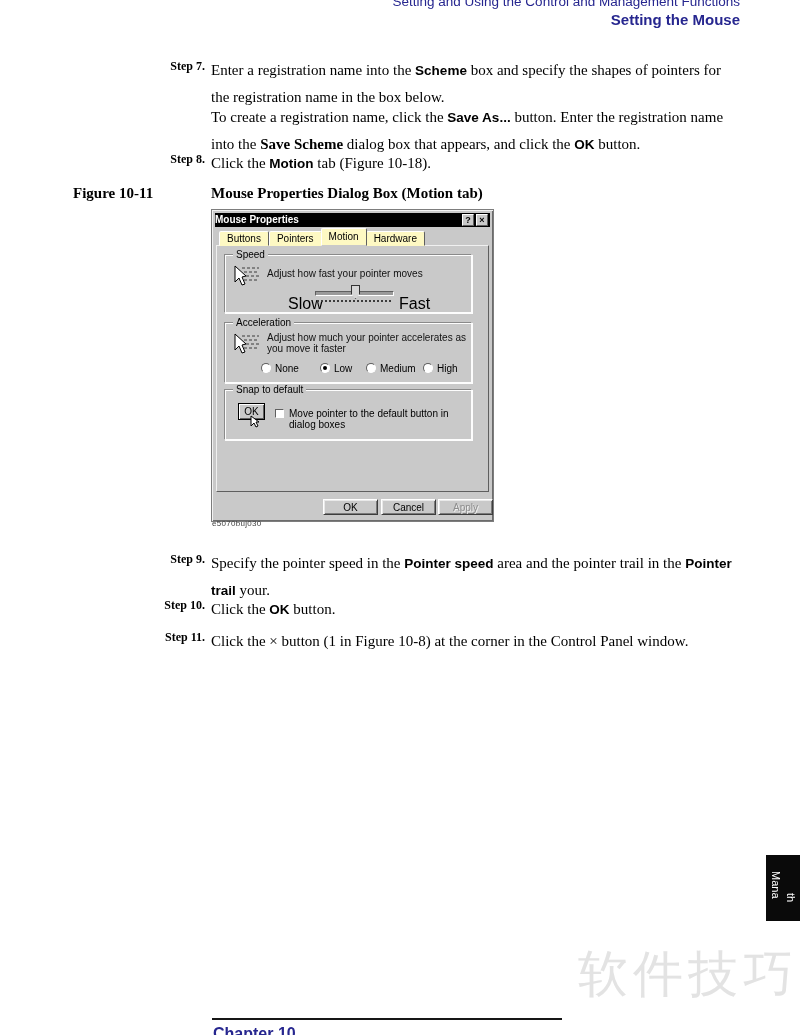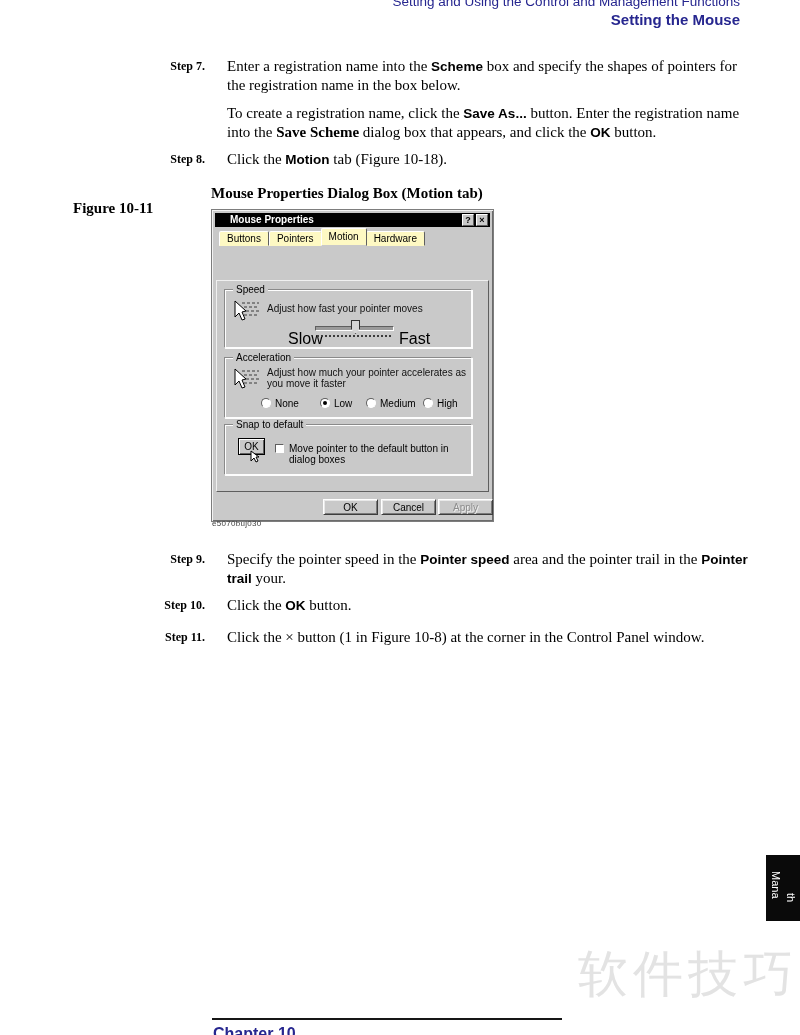--- a/index.html
+++ b/index.html
@@ -16,46 +16,46 @@
   .section-title{
     position:absolute;top:11px;right:60px;
     font-family:"Liberation Sans", sans-serif;font-size:15px;font-weight:bold;color:#26268f;
     white-space:nowrap;
   }
   .step-label{
     position:absolute;left:95px;width:110px;text-align:right;
     font-size:12px;font-weight:bold;line-height:19px;
   }
   .step-body{
-    position:absolute;left:227px;width:530px;
-    font-size:15px;line-height:19px;
+    position:absolute;left:211px;width:530px;
+    font-size:15px;line-height:26px;
   }
   .ui-bold{font-family:"Liberation Sans", sans-serif;font-weight:bold;font-size:13.5px;}
   .serif-bold{font-weight:bold;}
   .fig-label{
-    position:absolute;left:73px;top:185px;font-size:15px;font-weight:bold;margin-top:15px;
+    position:absolute;left:73px;top:185px;font-size:15px;font-weight:bold;
   }
   .fig-caption{
     position:absolute;left:211px;top:185px;font-size:15px;font-weight:bold;
   }
   .fig-code{
     position:absolute;left:212px;top:519px;
     font-family:"Liberation Sans", sans-serif;font-size:8px;color:#444;letter-spacing:.3px;
   }
   
   .dialog{
     position:absolute;left:211px;top:209px;width:281px;height:311px;
     background:#c9c9c9;
     border:1px solid #7d7d7d;
     box-shadow:inset 1px 1px 0 #f2f2f2, inset -1px -1px 0 #6b6b6b;
     font-family:"Liberation Sans", sans-serif;font-size:10px;
   }
   .titlebar{
     position:absolute;left:3px;top:3px;right:3px;height:14px;background:#000;
-    color:#fff;font-weight:bold;font-size:10px;line-height:14px;padding-left:15px;
+    color:#fff;font-weight:bold;font-size:10px;line-height:14px;padding-left:0;
     box-sizing:border-box;
   }
   .tb-btn{
     position:absolute;top:1px;width:12px;height:12px;background:#c9c9c9;
     border:1px solid;border-color:#fff #5f5f5f #5f5f5f #fff;box-sizing:border-box;
     color:#000;font-size:9px;font-weight:bold;line-height:10px;text-align:center;
   }
   .tb-help{right:16px;}
   .tb-close{right:2px;}
   .tabs{position:absolute;left:7px;top:21px;height:15px;display:flex;align-items:flex-end;z-index:3;}
@@ -63,21 +63,21 @@
     height:13px;line-height:13px;padding:0 7px;background:#fef9c3;
     border:1px solid;border-color:#fff #5f5f5f transparent #fff;
     border-top-left-radius:2px;border-top-right-radius:2px;font-size:10px;
   }
   .tab.active{
     height:16px;line-height:15px;position:relative;z-index:4;margin:0 -1px;
     border-bottom:1px solid #c9c9c9;
   }
   .panel{
     position:absolute;left:4px;top:35px;right:4px;bottom:29px;background:#c9c9c9;
-    border:1px solid;border-color:#f0f0f0 #5f5f5f #5f5f5f #f0f0f0;z-index:2;margin-top:35px;
+    border:1px solid;border-color:#f0f0f0 #5f5f5f #5f5f5f #f0f0f0;z-index:2;
   }
   .group{
     position:absolute;left:7px;width:246px;
     border:1px solid;border-color:#8a8a8a #fdfdfd #fdfdfd #8a8a8a;
     box-shadow:inset 1px 1px 0 #fdfdfd, 1px 1px 0 #fdfdfd;
   }
   .group-label{
     position:absolute;top:-6px;left:8px;background:#c9c9c9;padding:0 3px;font-size:10px;
   }
   .ptr-icon{position:absolute;left:8px;top:9px;}

